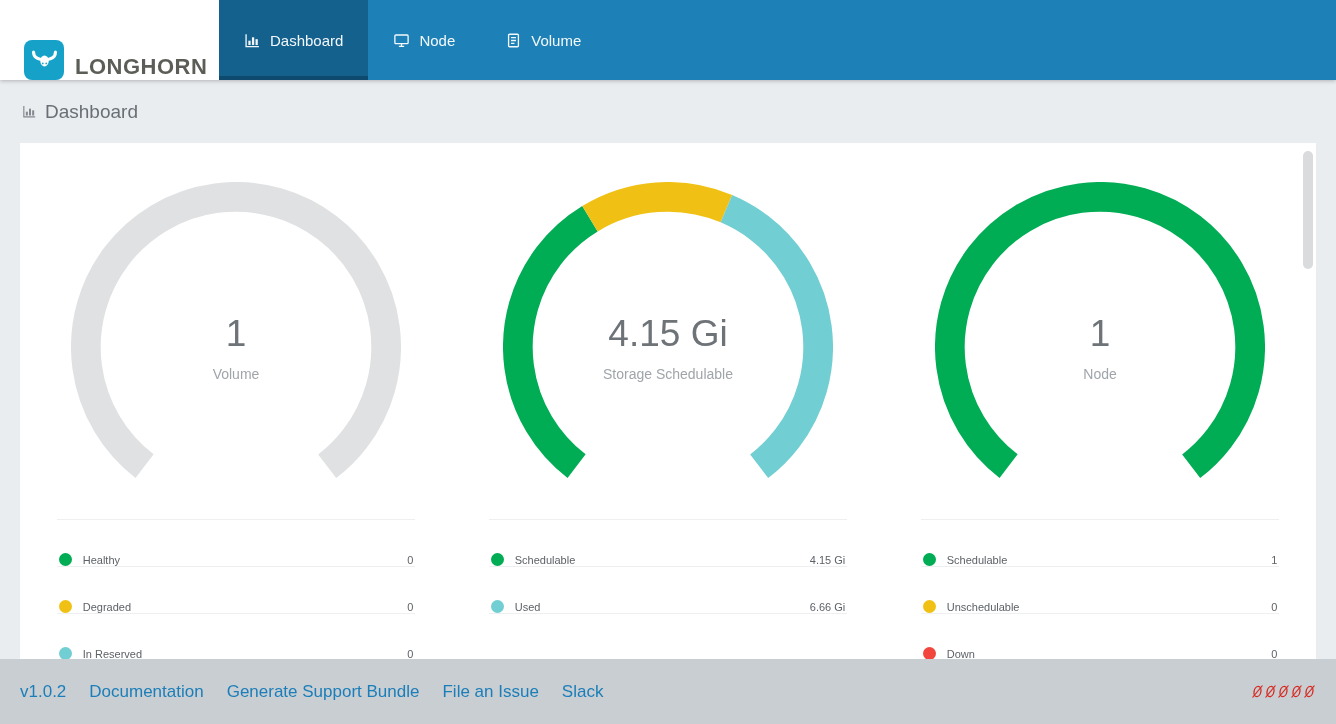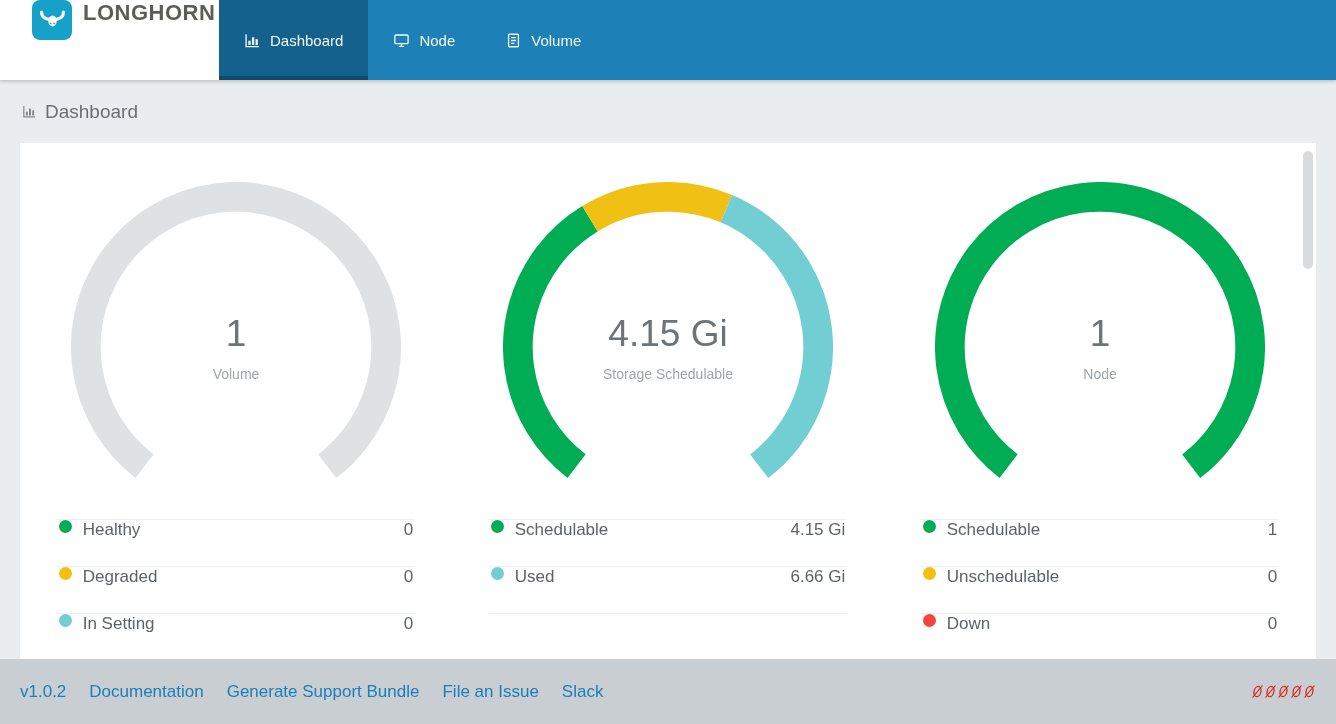--- a/index.html
+++ b/index.html
@@ -6,21 +6,21 @@
   html,body { width:1336px; height:724px; }
   body {
     font-family:"Liberation Sans", sans-serif;
     background:#eaedf0;
     position:relative;
     overflow:hidden;
     color:#5d6267;
   }
   
   .app-header { height:80px; display:flex; background:#1d80b6; box-shadow:0 1px 4px rgba(0,0,0,.25); position:relative; z-index:5; }
-  .brand { width:219px; background:#fff; display:flex; align-items:flex-start; gap:11px; padding-left:32px; flex-shrink:0; cursor:pointer; }
+  .brand { width:219px; background:#fff; display:flex; align-items:flex-end; gap:11px; padding-left:24px; flex-shrink:0; cursor:pointer; }
   .logo { width:40px; height:40px; border-radius:8px; background:#16a2c8; display:flex; align-items:center; justify-content:center; flex-shrink:0; }
   .brand-name { font-size:22px; font-weight:700; letter-spacing:.5px; color:#5b5e56; }
   .topnav { display:flex; }
   .nav-item { display:flex; align-items:center; gap:9px; padding:0 25px; color:rgba(255,255,255,.95); font-size:15px; cursor:pointer; position:relative; }
   .nav-item.active { background:#14618e; }
   .nav-item.active::after { content:""; position:absolute; left:0; right:0; bottom:0; height:4px; background:#0d4a6e; }
   .nav-icon, .nav-caret { display:flex; align-items:center; }
   .nav-caret { margin-left:1px; }
   
   .page-head { height:63px; display:flex; align-items:center; gap:8px; padding:0 22px; }
@@ -31,21 +31,21 @@
   .card { position:absolute; left:20px; right:20px; top:143px; bottom:65px; background:#fff; overflow:hidden; }
   .scroll-thumb { position:absolute; right:3px; top:8px; width:10px; height:118px; border-radius:5px; background:#d9dbdd; cursor:pointer; }
   .gauges { display:flex; padding-top:39px; }
   .gauge-col { flex:1; display:flex; flex-direction:column; align-items:center; }
   .gauge-wrap { position:relative; width:330px; height:330px; }
   .gauge-wrap svg { width:330px; height:330px; display:block; }
   .gauge-center { position:absolute; inset:0; display:flex; flex-direction:column; align-items:center; justify-content:center; gap:11px; pointer-events:none; }
   .gauge-value { font-size:37px; font-weight:500; color:#6e7378; }
   .gauge-label { font-size:14px; color:#a0a5aa; }
   .legend { width:83%; margin-top:7px; border-top:1px solid #edeff1; }
-  .legend-row { display:flex; align-items:flex-start; height:47px; border-bottom:1px solid #edeff1; font-size:17px; color:#5d6267; padding:0 2px; }
+  .legend-row { display:flex; align-items:flex-end; height:47px; border-bottom:1px solid #edeff1; font-size:11px; color:#5d6267; padding:0 2px; }
   .legend-dot { width:13px; height:13px; border-radius:50%; margin-right:11px; flex-shrink:0; }
   .legend-value { margin-left:auto; }
   
   .footer { position:absolute; left:0; right:0; bottom:0; height:65px; background:#c9ced3; display:flex; align-items:center; padding:0 20px; font-size:17px; }
   .footer a, .version { color:#1b7eb8; text-decoration:none; margin-right:23px; }
   .footer a { cursor:pointer;margin-top:28px; }
   .footer-icons { margin-left:auto; display:flex; align-items:center; gap:1px; color:#d6281e; }
   .footer-icons span { display:flex; }
 </style>
 </head>
@@ -128,21 +128,21 @@
             <span>Healthy</span>
             <span class="legend-value">0</span>
           </div>
           <div class="legend-row">
             <span class="legend-dot" style="background: rgb(240, 193, 20);"></span>
             <span>Degraded</span>
             <span class="legend-value">0</span>
           </div>
           <div class="legend-row">
             <span class="legend-dot" style="background: rgb(113, 206, 210);"></span>
-            <span>In Setting</span>
+            <span>In Reserved</span>
             <span class="legend-value">0</span>
           </div>
         </div>
       </div>
       <div class="gauge-col">
         <div class="gauge-wrap">
           <svg viewBox="0 0 200 200">
             <g transform="rotate(127.5 100 100)">
               <circle cx="100" cy="100" r="91" fill="none" stroke="#00ad54" stroke-width="18" stroke-dasharray="176.53394518684442 395.2359177664979" stroke-dashoffset="0"></circle>
               <circle cx="100" cy="100" r="91" fill="none" stroke="#f0c114" stroke-width="18" stroke-dasharray="86.00371688589858 485.76614606744374" stroke-dashoffset="-176.53394518684442"></circle>

